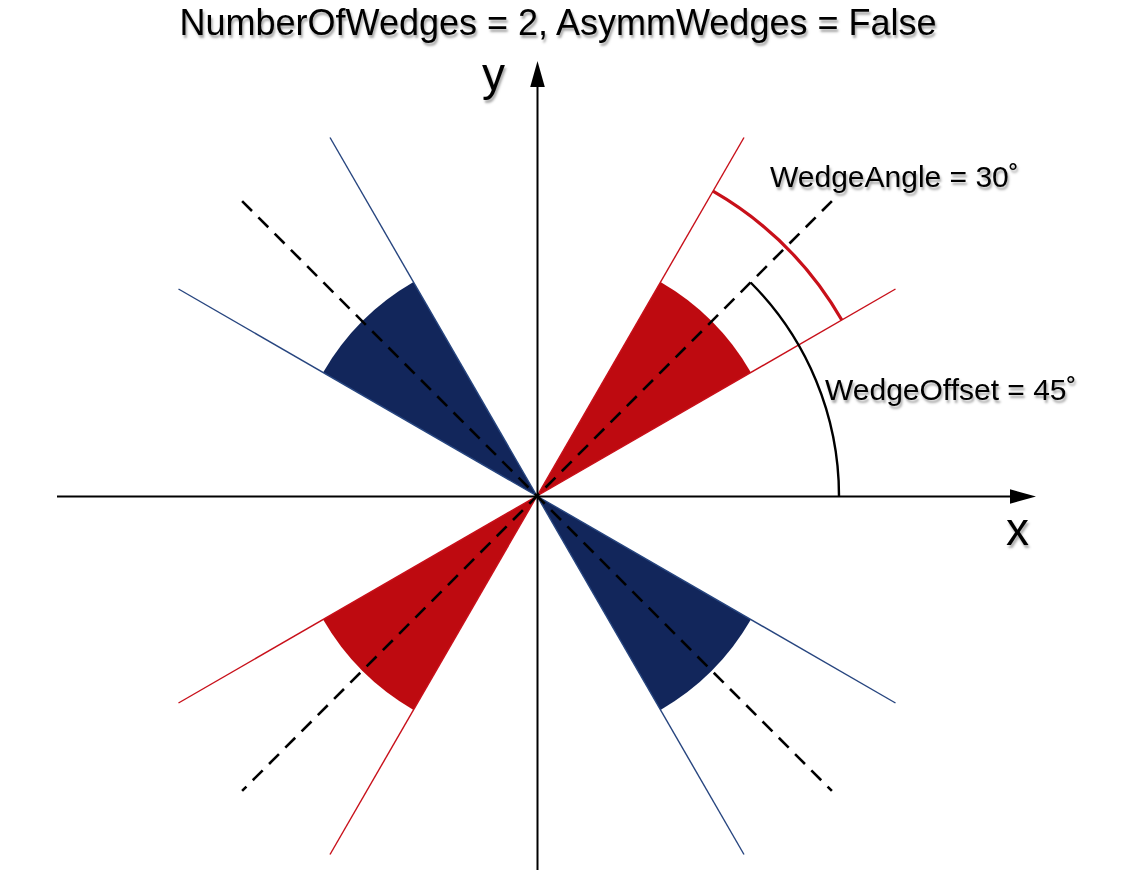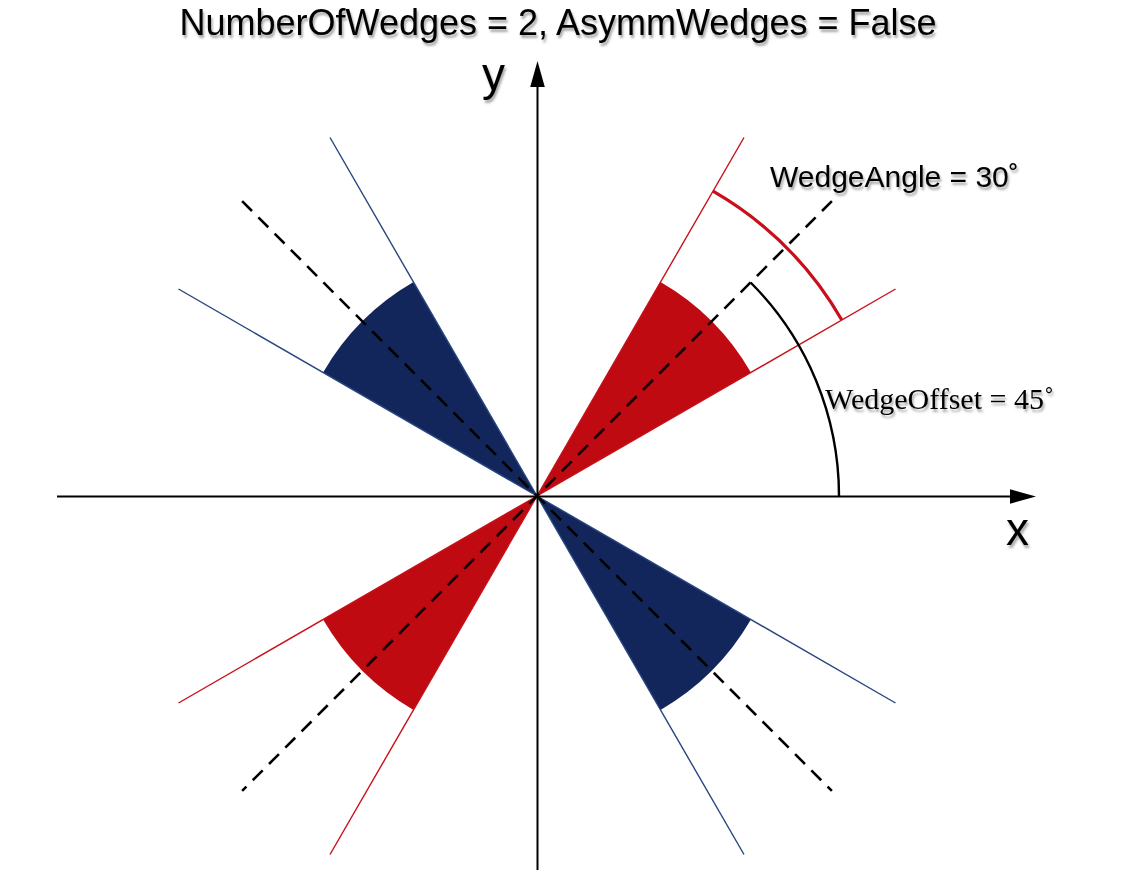--- a/index.html
+++ b/index.html
@@ -73,15 +73,15 @@
   </svg>
 
   <div class="lbl title-lbl" style="left:558px; top:5px;">NumberOfWedges = 2, AsymmWedges = False</div>
 
   <div class="lbl axis-lbl" style="left:482px; top:51px;">y</div>
 
   <div class="lbl axis-lbl" style="left:1006px; top:506px;">x</div>
 
   <div class="lbl annot-lbl" style="left:770px; top:162px;">WedgeAngle = 30˚</div>
 
-  <div class="lbl annot-lbl" style="left:825px; top:384px;font-family:Liberation Serif, serif;">WedgeOffset = 45˚</div>
+  <div class="lbl annot-lbl" style="left:825px; top:375px;">WedgeOffset = 45˚</div>
 
 </div>
 
 </body></html>

